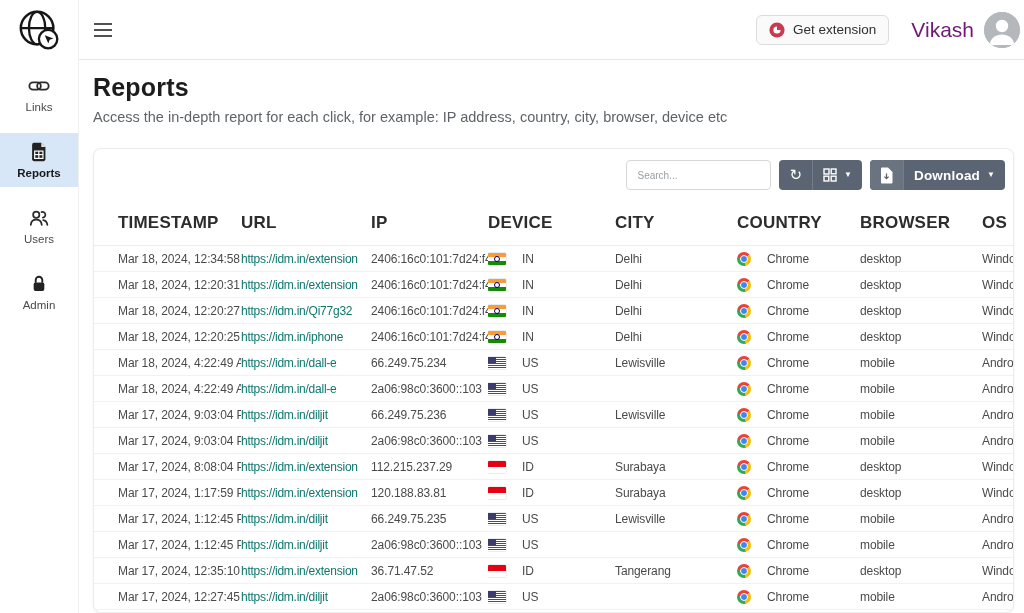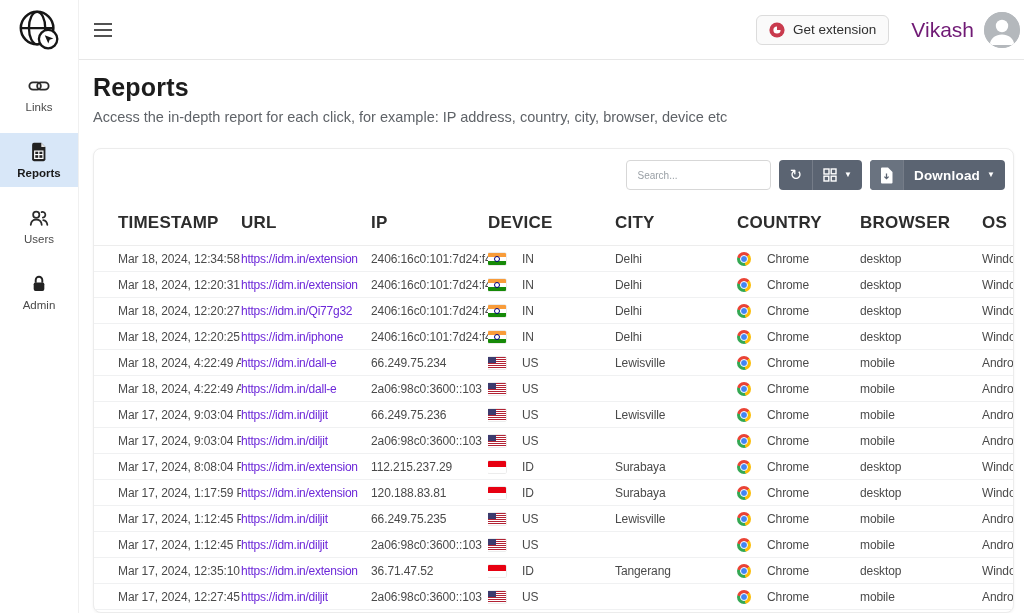--- a/index.html
+++ b/index.html
@@ -60,21 +60,21 @@
   
   .table-wrap { padding:0; }
   table { border-collapse:collapse; table-layout:fixed; width:1008px; }
   th { text-align:left; font-size:17px; font-weight:700; color:#2d2d2d;
        letter-spacing:.2px; padding:12px 12px 12px 0; border-bottom:1px solid #ededed;
        white-space:nowrap; overflow:hidden; }
   th:first-child, td:first-child { padding-left:24px; }
   td { font-size:12px; color:#4a4a4a; padding:5px 12px 5px 0; height:26px;
        white-space:nowrap; overflow:hidden; border-bottom:1px solid #f0f1f2;
        letter-spacing:-.1px; }
-  td a { color:#6d28d9; text-decoration:none; font-size:12px; letter-spacing:-.25px; }
+  td a { color:#0f766e; text-decoration:none; font-size:12px; letter-spacing:-.25px; }
   .cell-flex { display:flex; align-items:center; gap:16px; }
 
   
   .flag { width:18px; height:12px; position:relative; flex:none; border-radius:1px;
           box-shadow:0 0 0 .5px rgba(0,0,0,.15); }
   .flag-in { background:linear-gradient(180deg,#f89c3a 0 33%,#fff 33% 66%,#168a08 66%); }
   .flag-in::after { content:""; position:absolute; width:4px; height:4px; border:1px solid #000080;
                     border-radius:50%; left:50%; top:50%; transform:translate(-50%,-50%); }
   .flag-us { background:repeating-linear-gradient(180deg,#b22234 0 1px,#fff 1px 2px); }
   .flag-us::after { content:""; position:absolute; width:8px; height:6px; background:#3c3b6e;

